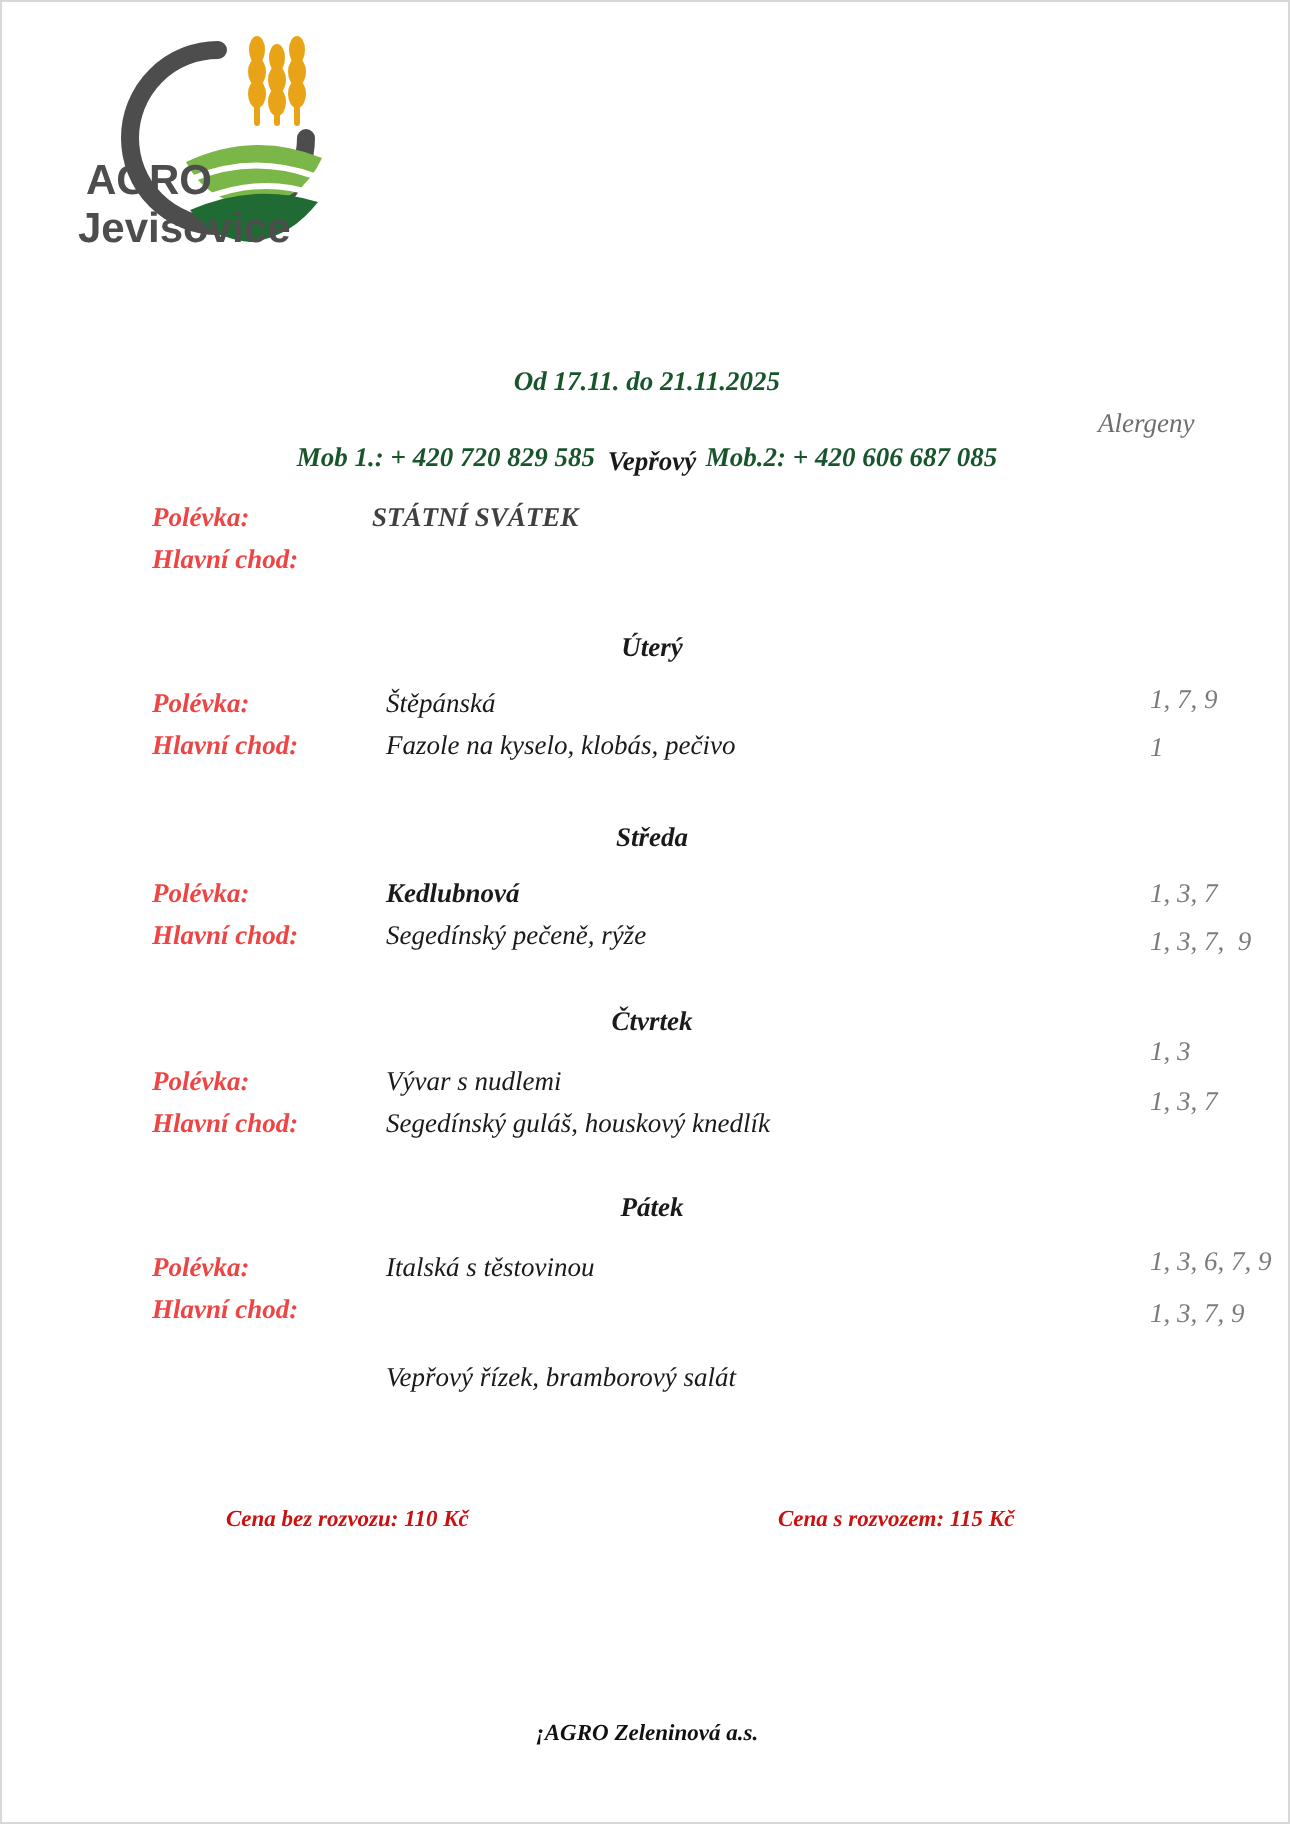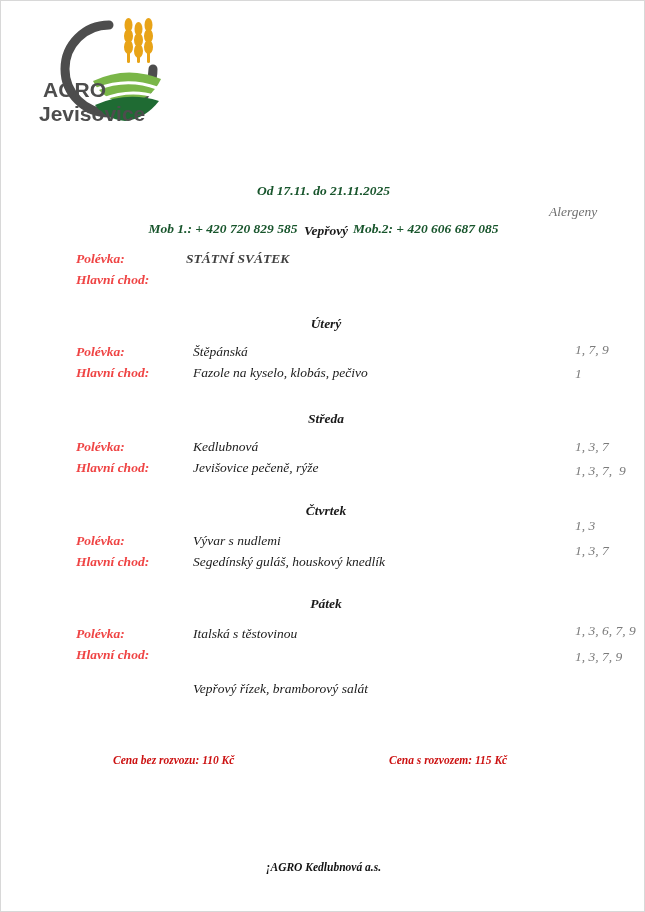--- a/index.html
+++ b/index.html
@@ -224,24 +224,24 @@
     <div class="row-value" style="top:28px;">Štěpánská</div>
     <div class="allergen" style="top:26px;">1, 7, 9</div>
     <div class="row-label" style="top:49px;">Hlavní chod:</div>
     <div class="row-value" style="top:49px;">Fazole na kyselo, klobás, pečivo</div>
     <div class="allergen" style="top:50px;">1</div>
   </div>
 
   <div class="day" style="top:410px;">
     <div class="day-name" style="top:0px;">Středa</div>
     <div class="row-label" style="top:28px;">Polévka:</div>
-    <div class="row-value" style="top:28px;">Kedlubnová</div>
+    <div class="row-value" style="top:28px;font-weight:bold;">Kedlubnová</div>
     <div class="allergen" style="top:28px;">1, 3, 7</div>
     <div class="row-label" style="top:49px;">Hlavní chod:</div>
-    <div class="row-value" style="top:49px;">Jevišovice pečeně, rýže</div>
+    <div class="row-value" style="top:49px;">Segedínský pečeně, rýže</div>
     <div class="allergen" style="top:52px;">1, 3, 7,  9</div>
   </div>
 
   <div class="day" style="top:502px;">
     <div class="day-name" style="top:0px;">Čtvrtek</div>
     <div class="row-label" style="top:30px;">Polévka:</div>
     <div class="row-value" style="top:30px;">Vývar s nudlemi</div>
     <div class="allergen" style="top:15px;">1, 3</div>
     <div class="row-label" style="top:51px;">Hlavní chod:</div>
     <div class="row-value" style="top:51px;">Segedínský guláš, houskový knedlík</div>
@@ -254,15 +254,15 @@
     <div class="row-value" style="top:30px;"> Italská s těstovinou</div>
     <div class="allergen" style="top:27px;">1, 3, 6, 7, 9</div>
     <div class="row-label" style="top:51px;">Hlavní chod:</div>
     <div class="row-value" style="top:51px;margin-top:34px;"> Vepřový řízek, bramborový salát</div>
     <div class="allergen" style="top:53px;">1, 3, 7, 9</div>
   </div>
 
   <div class="price price-left">Cena bez rozvozu: 110 Kč</div>
   <div class="price price-right">Cena s rozvozem: 115 Kč</div>
 
-  <div class="company">¡AGRO Kedlubnová a.s.</div>
+  <div class="company">¡AGRO Zeleninová a.s.</div>
 
 </div>
 
 </body></html>

